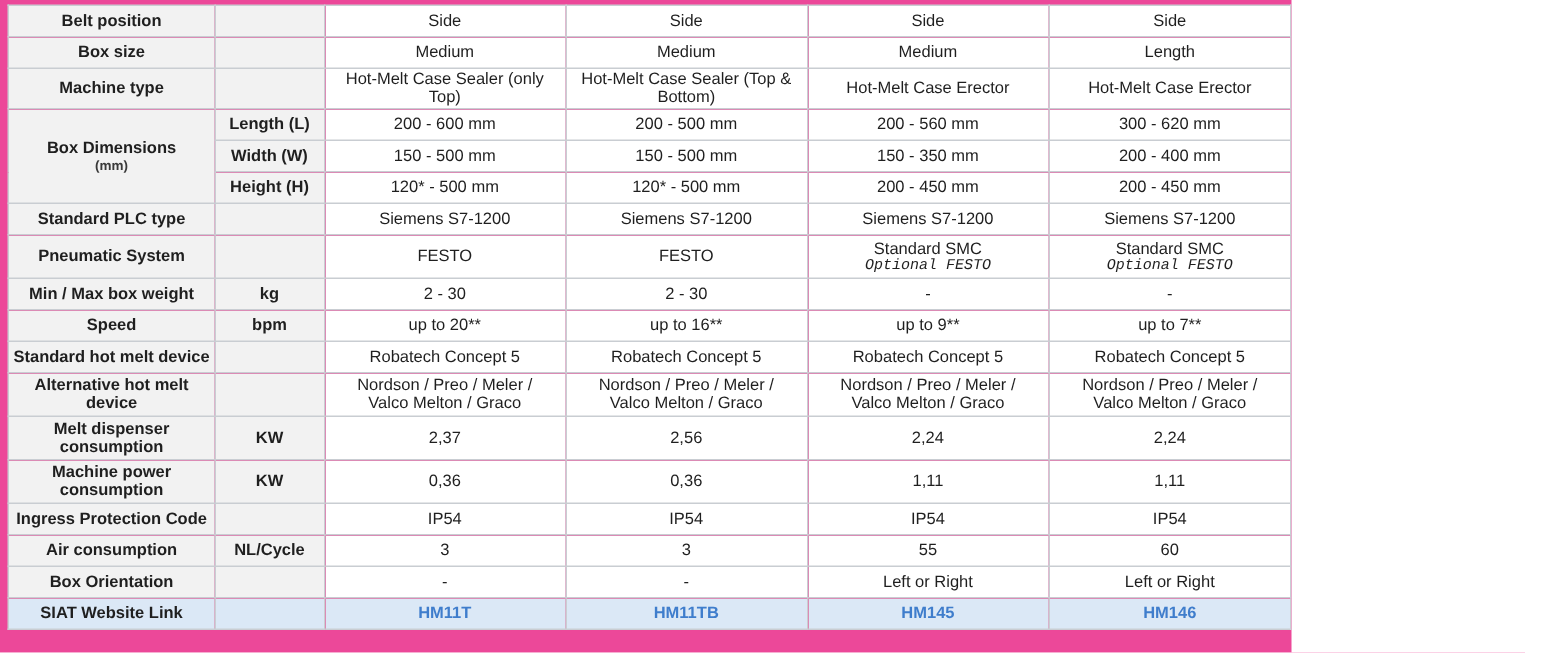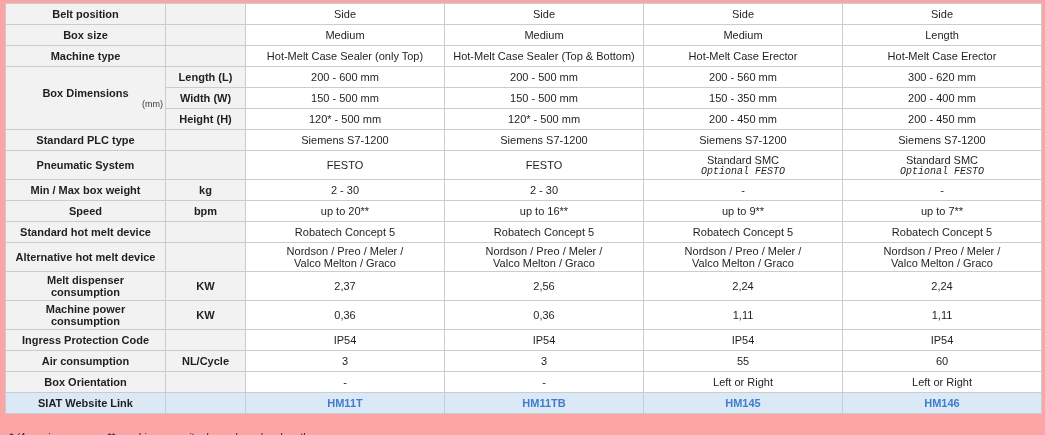--- a/index.html
+++ b/index.html
@@ -1,37 +1,37 @@
 <!DOCTYPE html>
 <html style="--label-bg: #f2f2f2; --link-row-bg: #dbe8f6; --link-text: #3f7dcc; --border: #c9cdd2;"><head>
 <meta charset="utf-8">
 <style>
   html,body{margin:0;padding:0;background:#ffffff;}
   .sheet{
-    width:1045px;height:435px;position:relative;overflow:hidden;
-    background:#fca5a5;
+    width:861px;height:435px;position:relative;overflow:hidden;
+    background:#ec4899;
     font-family:"Liberation Sans",sans-serif;
     color:#1f1f1f;
   }
   table.spec{border-collapse:collapse;table-layout:fixed;margin:3px 0 0 5px;}
   table.spec td{
     border:1px solid var(--border,#c9cdd2);
     font-size:11px;line-height:12px;
     text-align:center;vertical-align:middle;
     padding:1px 2px;color:#1f1f1f;overflow:hidden;
   }
   td.lab,td.unit{background:var(--label-bg,#f2f2f2);font-weight:bold;}
   td.val{background:#ffffff;}
   tr.h20 td{height:18px;}
   tr.h28 td{height:26px;}
   tr.linkrow td{background:var(--link-row-bg,#dbe8f6);}
   .linktext{color:var(--link-text,#3f7dcc);font-weight:bold;cursor:pointer;margin-top:40px;}
   .mainline{display:block;line-height:12px;}
   .subline{display:block;font-style:italic;font-size:10px;line-height:11px;font-family:Liberation Mono, monospace;}
-  .dims-sub{display:block;font-weight:normal;font-size:9px;line-height:10px;color:#3a3a3a;text-align:right;}
+  .dims-sub{display:block;font-weight:bold;font-size:9px;line-height:10px;color:#3a3a3a;}
   .pre{white-space:pre-line;}
   .footnotes{margin:17px 0 0 9px;font-size:10.5px;font-style:italic;color:#1f1f1f;display:flex;}
   .fn-first{width:98px;}
 </style>
 </head>
 <body>
 
 <div class="sheet">
   <table class="spec">
     <colgroup>

